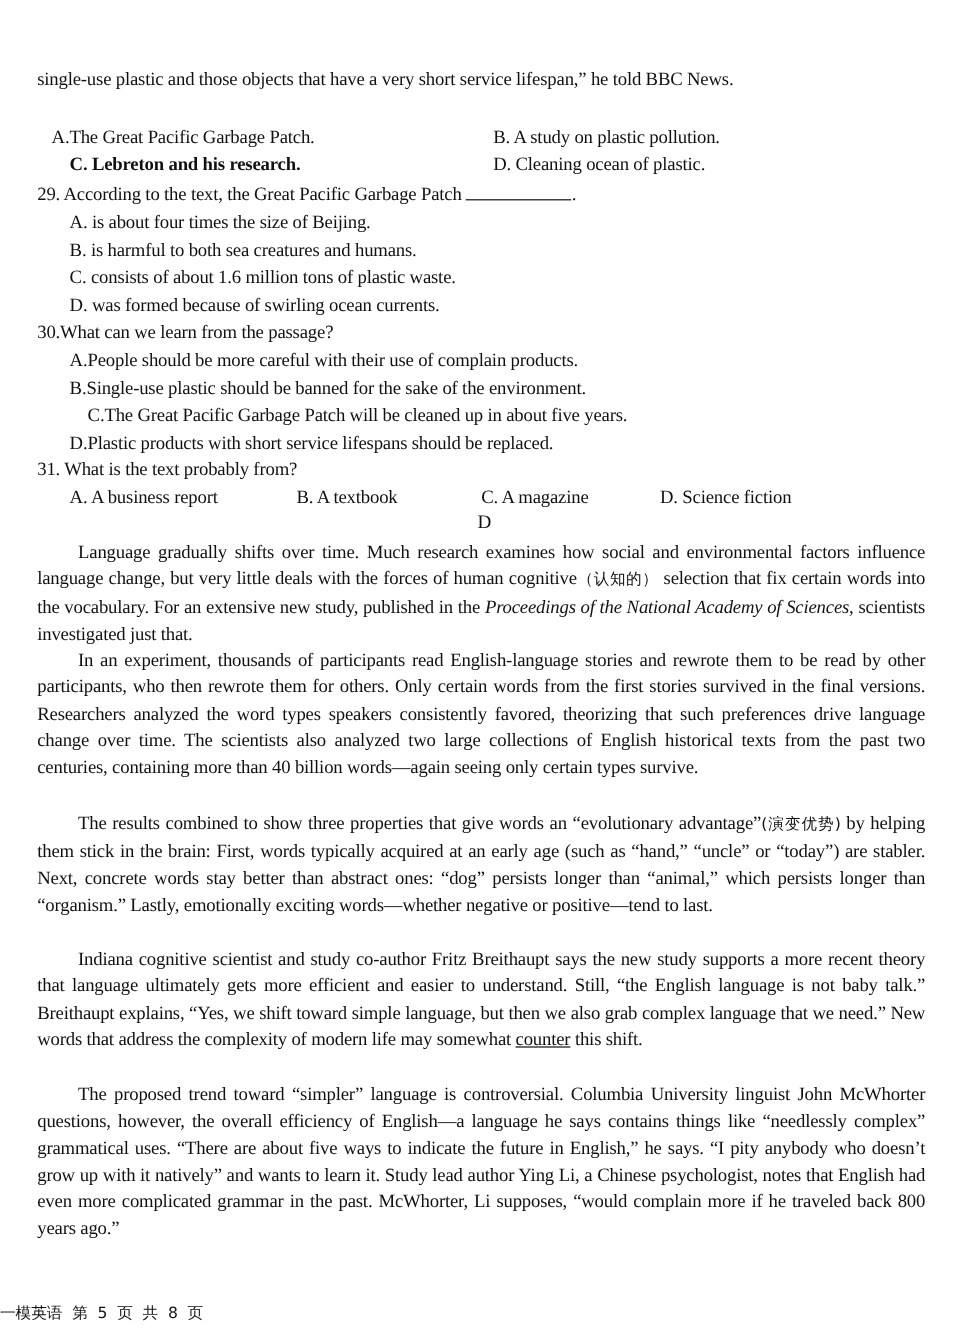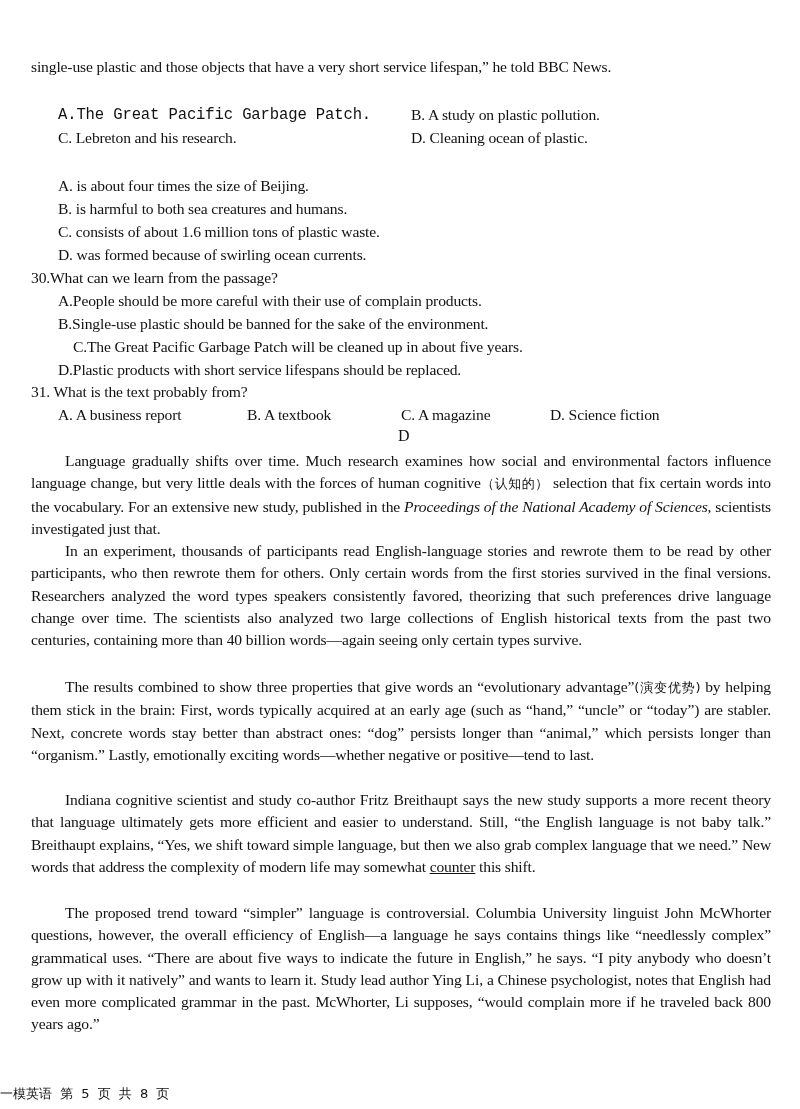--- a/index.html
+++ b/index.html
@@ -29,25 +29,29 @@
   }
   .cjk { font-family: "DejaVu Sans", sans-serif; font-size: 13px; }
 </style>
 </head>
 <body>
 
 <div class="page">
 
   <div class="line" style="top:35px;">single-use plastic and those objects that have a very short service lifespan,” he told BBC News.</div>
 
-  <div class="opt" style="left:58px; top:83px;font-family:Liberation Mono, monospace;">A.The Great Pacific Garbage Patch.</div>
+  <div class="opt" style="left:43px; top:83px;">A.The Great Pacific Garbage Patch.</div>
   <div class="opt" style="left:411px; top:83px;">B. A study on plastic pollution.</div>
-  <div class="opt" style="left:58px; top:106px;">C. Lebreton and his research.</div>
+  <div class="opt" style="left:58px; top:106px;font-weight:bold;">C. Lebreton and his research.</div>
   <div class="opt" style="left:411px; top:106px;">D. Cleaning ocean of plastic.</div>
 
+  <div class="line" style="top:131px;">
+    <span>29. According to the text, the Great Pacific Garbage Patch</span>
+    <span class="blank"></span><span>.</span>
+  </div>
   <div class="opt" style="left:58px; top:177px;">B. is harmful to both sea creatures and humans.</div>
   <div class="opt" style="left:58px; top:154px;">A. is about four times the size of Beijing.</div>
   <div class="opt" style="left:58px; top:200px;">C. consists of about 1.6 million tons of plastic waste.</div>
   <div class="opt" style="left:58px; top:223px;">D. was formed because of swirling ocean currents.</div>
 
   <div class="line" style="top:246px;">30.What can we learn from the passage?</div>
   <div class="opt" style="left:58px; top:269px;">A.People should be more careful with their use of complain products.</div>
   <div class="opt" style="left:58px; top:292px;">B.Single-use plastic should be banned for the sake of the environment.</div>
   <div class="opt" style="left:73px; top:315px;">C.The Great Pacific Garbage Patch will be cleaned up in about five years.</div>
   <div class="opt" style="left:58px; top:338px;">D.Plastic products with short service lifespans should be replaced.</div>

